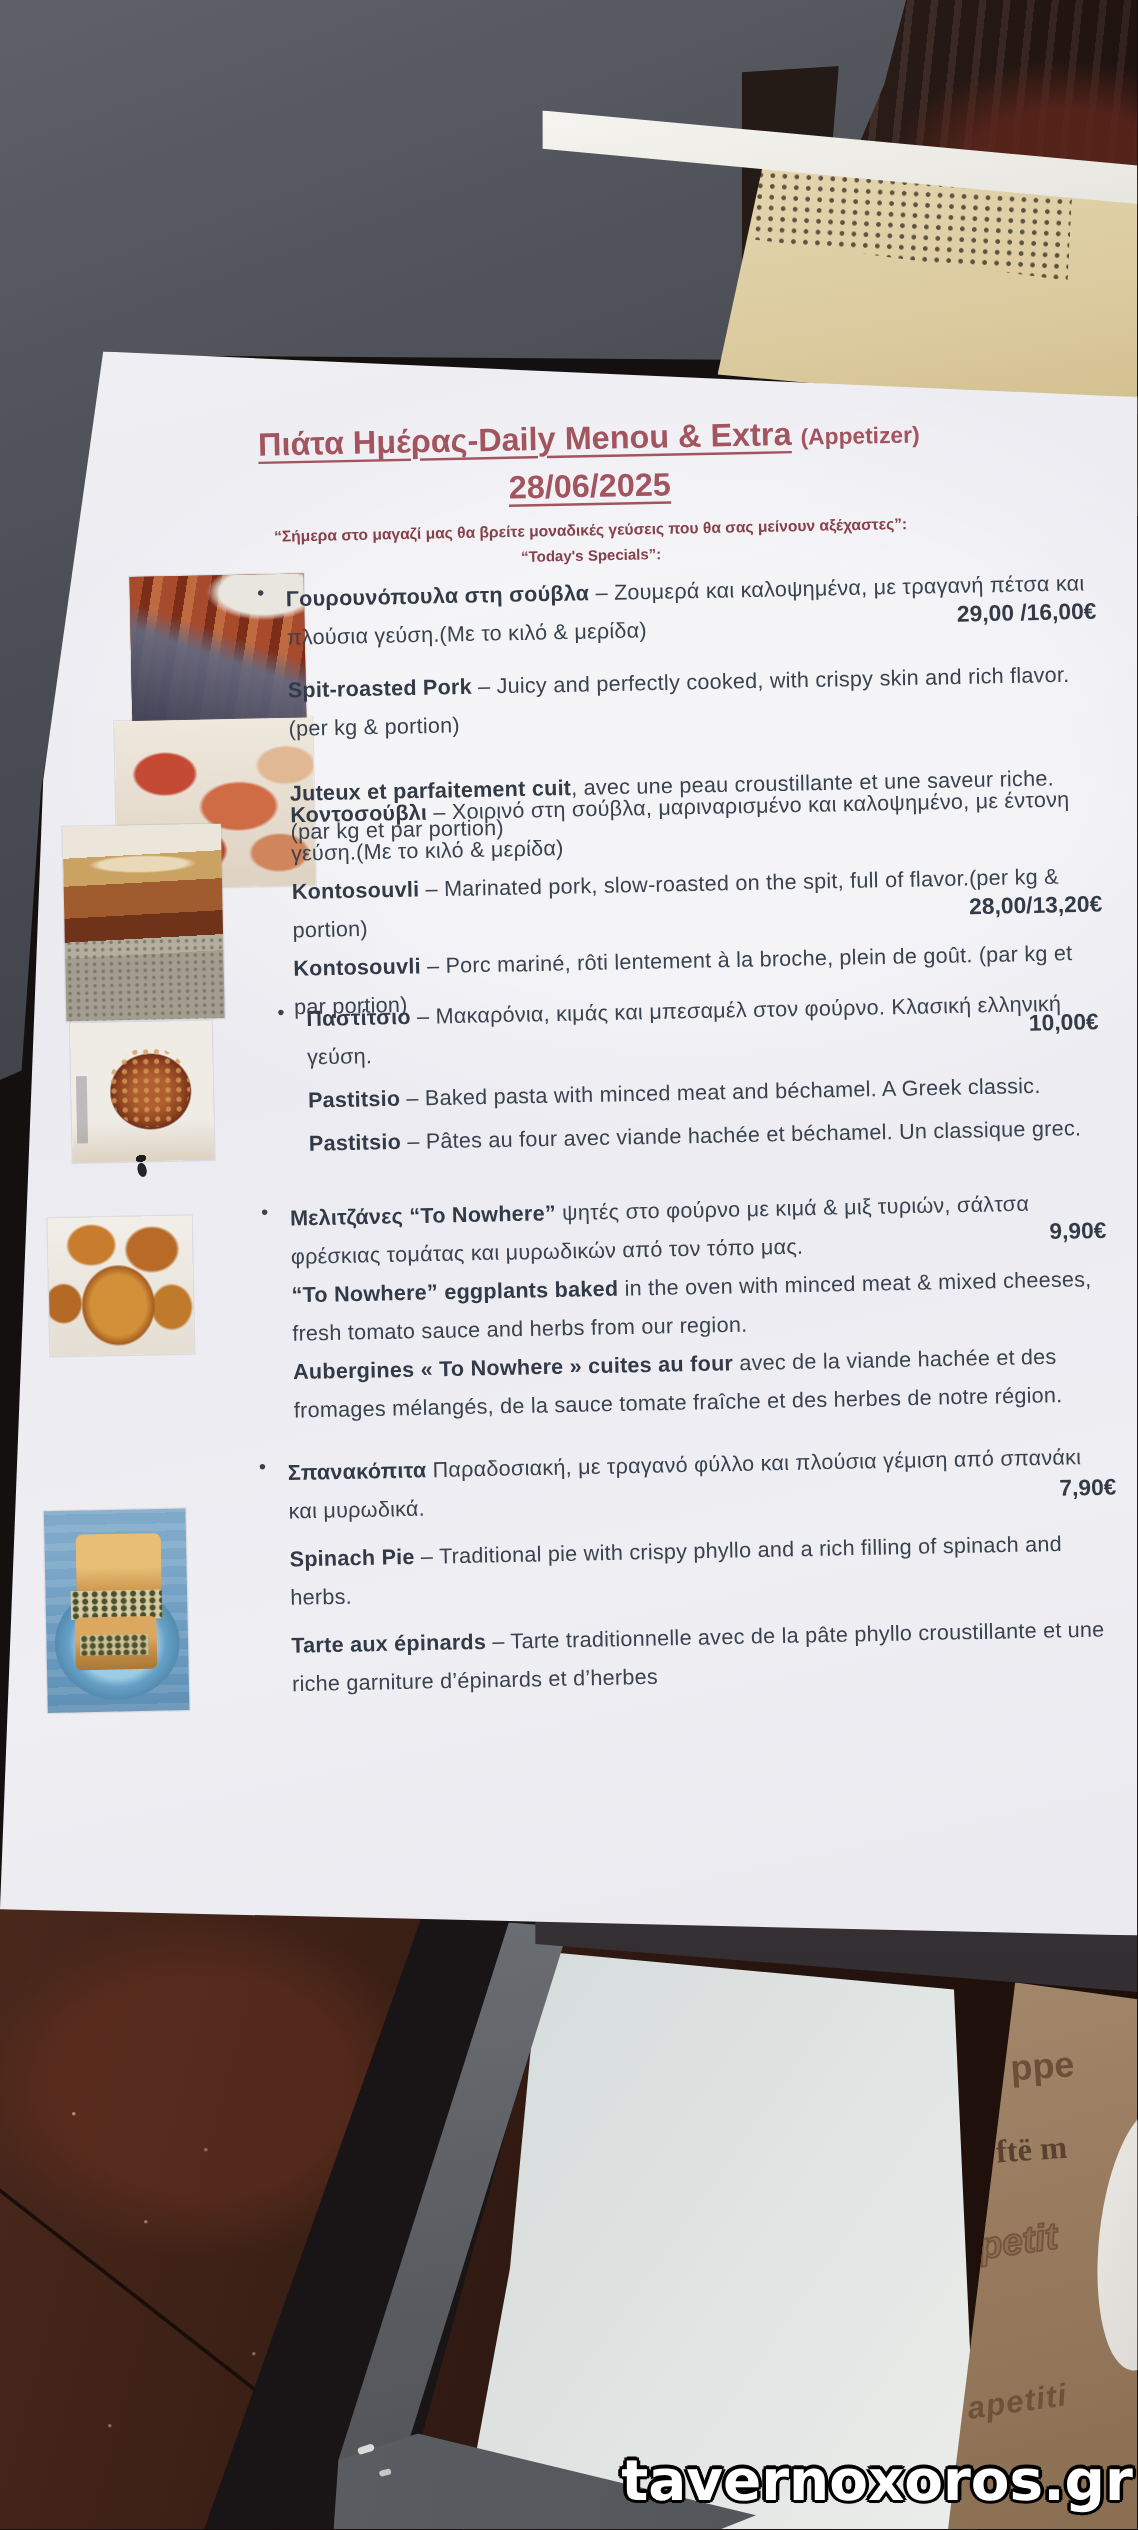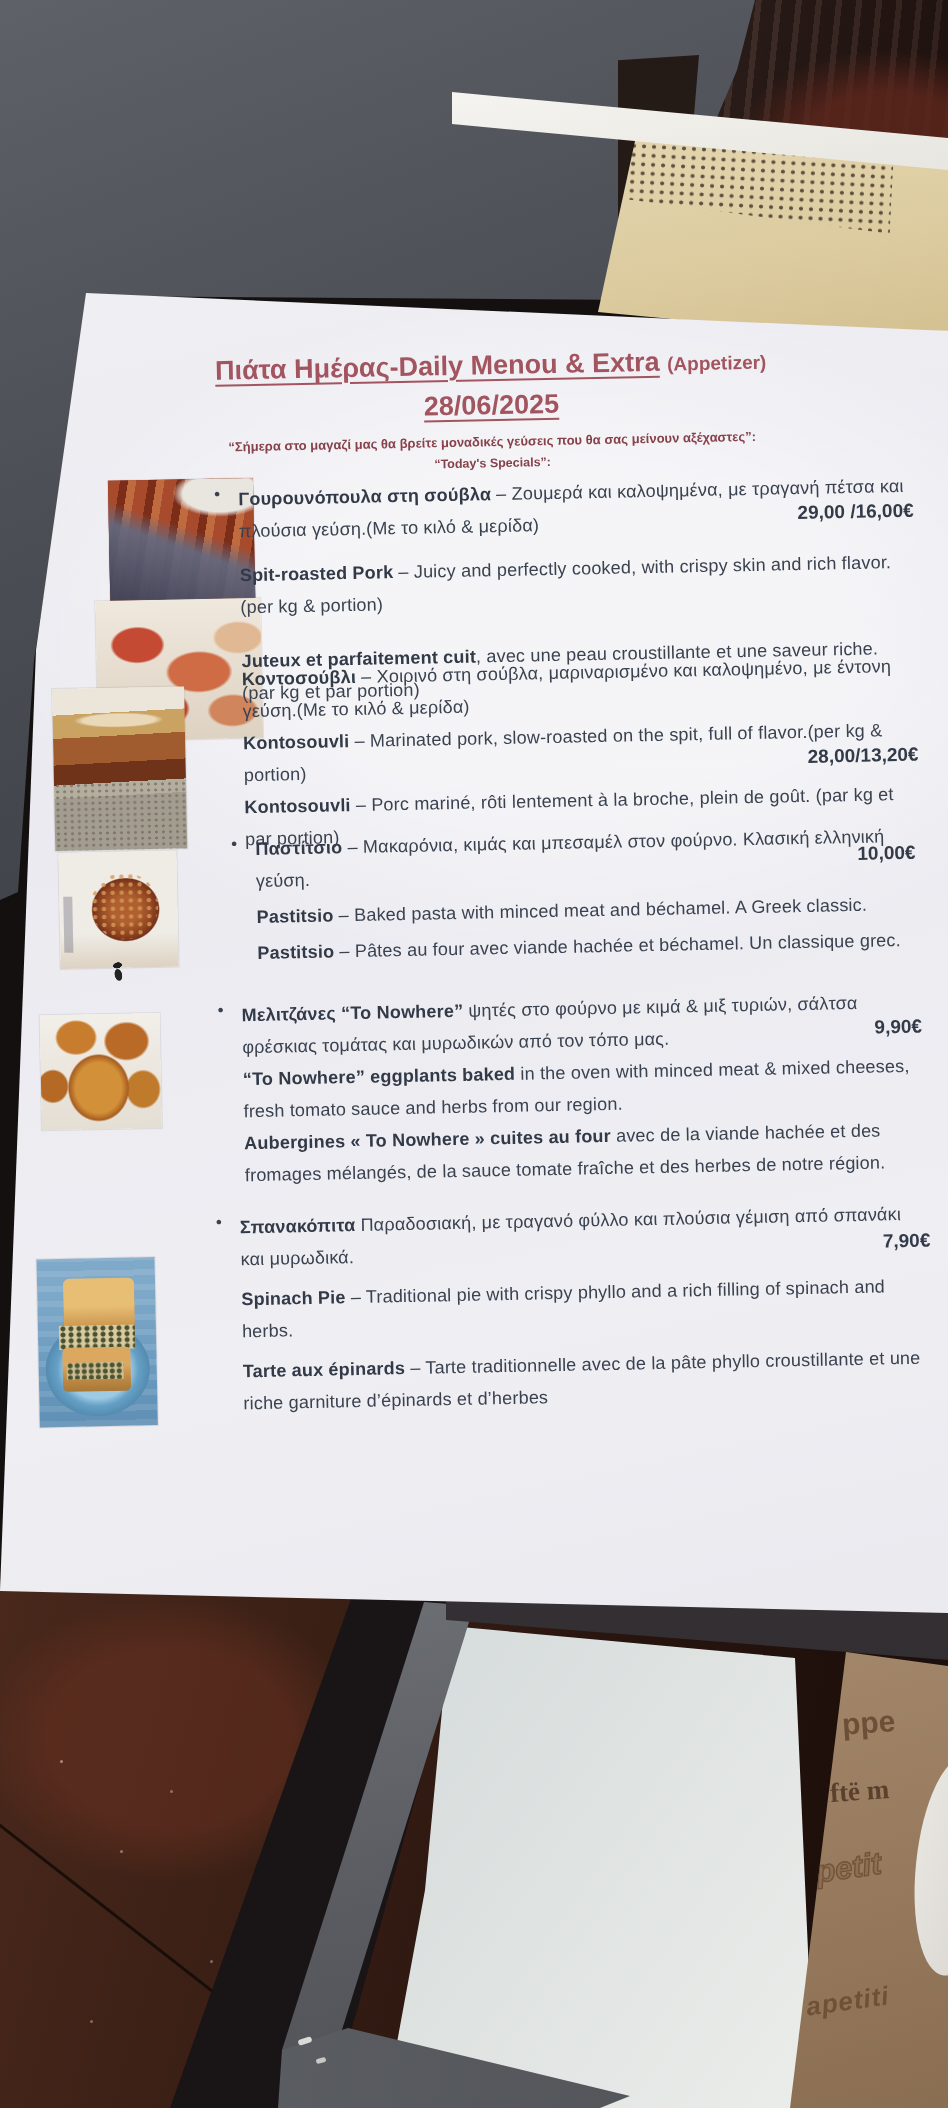--- a/index.html
+++ b/index.html
@@ -311,14 +311,15 @@
         <span class="bullet">•</span>
         <span class="price" style="top:32px">7,90€</span>
         <div class="ln"><b>Σπανακόπιτα</b> <span>Παραδοσιακή, με τραγανό φύλλο και πλούσια γέμιση από σπανάκι και  μυρωδικά.</span></div>
         <div class="ln gap8"><b>Spinach Pie</b> <span>– Traditional pie with crispy phyllo and a rich filling of spinach and herbs.</span></div>
         <div class="ln gap8"><b>Tarte aux épinards</b> <span>– Tarte traditionnelle avec de la pâte phyllo croustillante et une riche garniture d’épinards et d’herbes</span></div>
       </div>
 
     </div>
   </div>
 
+  <div class="abs watermark">tavernoxoros.gr</div>
 
 </div>
 
 </body></html>

